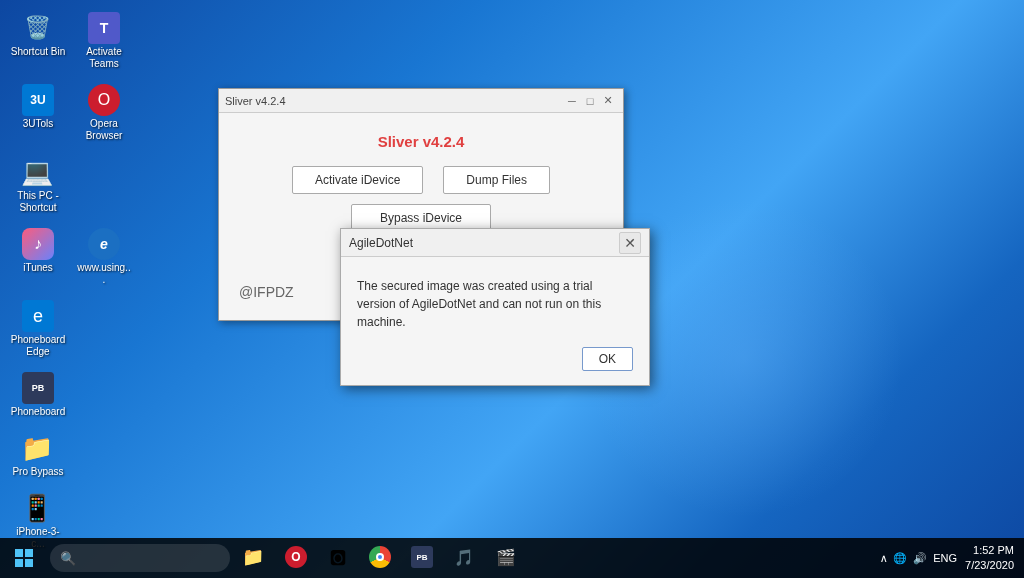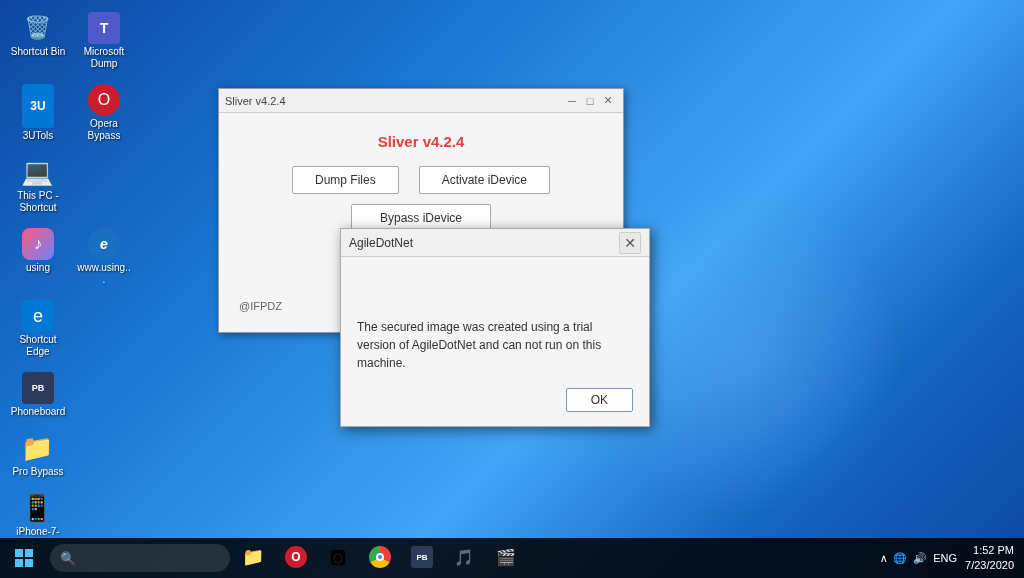--- a/index.html
+++ b/index.html
@@ -208,24 +208,24 @@
     .sliver-btn {
       padding: 6px 22px;
       background: white;
       border: 1px solid #aaa;
       border-radius: 2px;
       font-size: 12px;
       cursor: pointer;
       color: #333;
     }
     .sliver-watermark {
-      font-size: 11px;
+      font-size: 14px;
       color: #666;
       align-self: flex-start;
-      margin-top: 20px;
+      margin-top: 4px;
     }
 
     
     .dialog-overlay {
       position: absolute;
       top: 0; left: 0; right: 0; bottom: 0;
       z-index: 50;
     }
     .dialog {
       position: absolute;
@@ -264,42 +264,41 @@
       border-radius: 2px;
     }
     .dialog-body {
       padding: 20px 16px 14px;
     }
     .dialog-message {
       font-size: 12px;
       color: #333;
       line-height: 1.5;
       margin-bottom: 16px;
-      margin-top: 41px;
     }
     .dialog-buttons {
       display: flex;
       justify-content: flex-end;
     }
     .dialog-ok-btn {
-      padding: 4px 24px;
+      padding: 4px 16px;
       background: white;
       border: 1px solid #7799cc;
       border-radius: 2px;
       font-size: 12px;
       cursor: pointer;
       color: #333;
     }
     .icon-teams { 
       width: 32px; height: 32px; background: #5059c9; border-radius: 4px;
       display: flex; align-items: center; justify-content: center;
       color: white; font-size: 14px; font-weight: bold;
     }
     .icon-3dtools {
-      width: 32px; height: 44px; background: #0078d4; border-radius: 4px;
+      width: 32px; height: 32px; background: #0078d4; border-radius: 4px;
       display: flex; align-items: center; justify-content: center;
       color: white; font-size: 12px; font-weight: bold;
     }
     .icon-opera {
       width: 32px; height: 32px; background: #cc1d2e; border-radius: 50%;
       display: flex; align-items: center; justify-content: center;
       color: white; font-size: 16px;
     }
     .icon-chrome {
       width: 32px; height: 32px; border-radius: 50%;
@@ -353,87 +352,87 @@
   <div class="win-light"></div>
 
   <div class="desktop-icons">
     <div class="icon-row">
       <div class="desktop-icon">
         <div class="icon-img">🗑️</div>
         <div class="icon-label">Shortcut Bin</div>
       </div>
       <div class="desktop-icon">
         <div class="icon-img icon-teams">T</div>
-        <div class="icon-label">Microsoft Dump</div>
+        <div class="icon-label">Activate Teams</div>
       </div>
     </div>
     <div class="icon-row">
       <div class="desktop-icon">
         <div class="icon-img icon-3dtools">3U</div>
         <div class="icon-label">3UTols</div>
       </div>
       <div class="desktop-icon">
         <div class="icon-img icon-opera">O</div>
-        <div class="icon-label">Opera Bypass</div>
+        <div class="icon-label">Opera Browser</div>
       </div>
     </div>
     <div class="icon-row">
       <div class="desktop-icon">
         <div class="icon-img" style="font-size:26px;">💻</div>
         <div class="icon-label">This PC - Shortcut</div>
       </div>
     </div>
     <div class="icon-row">
       <div class="desktop-icon">
         <div class="icon-img icon-itunes">♪</div>
-        <div class="icon-label">using</div>
+        <div class="icon-label">iTunes</div>
       </div>
       <div class="desktop-icon">
         <div class="icon-img icon-ie">e</div>
         <div class="icon-label">www.using...</div>
       </div>
     </div>
     <div class="icon-row">
       <div class="desktop-icon">
         <div class="icon-img icon-edge">e</div>
-        <div class="icon-label">Shortcut Edge</div>
+        <div class="icon-label">Phoneboard Edge</div>
       </div>
     </div>
     <div class="icon-row">
       <div class="desktop-icon">
         <div class="icon-img icon-phoneboard">PB</div>
         <div class="icon-label">Phoneboard</div>
       </div>
     </div>
     <div class="icon-row">
       <div class="desktop-icon">
         <div class="icon-img" style="font-size:26px;">📁</div>
         <div class="icon-label">Pro Bypass</div>
       </div>
     </div>
     <div class="icon-row">
       <div class="desktop-icon">
         <div class="icon-img" style="font-size:26px;">📱</div>
-        <div class="icon-label">iPhone-7-c...</div>
+        <div class="icon-label">iPhone-3-c...</div>
       </div>
     </div>
   </div>
 
   <div class="sliver-window">
     <div class="sliver-titlebar">
       <span class="sliver-titlebar-title">Sliver v4.2.4</span>
       <div class="sliver-titlebar-btn">─</div>
       <div class="sliver-titlebar-btn">□</div>
       <div class="sliver-titlebar-btn">✕</div>
     </div>
     <div class="sliver-body">
       <div class="sliver-title-text">Sliver v4.2.4</div>
       <div class="sliver-btn-row">
+        <button class="sliver-btn">Activate iDevice</button>
         <button class="sliver-btn">Dump Files</button>
-        <button class="sliver-btn">Activate iDevice</button>
       </div>
       <button class="sliver-btn" style="width:140px;">Bypass iDevice</button>
       <button class="sliver-btn" style="width:140px;">Bypass iPad 2</button>
       <div class="sliver-watermark">@IFPDZ</div>
     </div>
   </div>
 
   <div class="dialog-overlay">
     <div class="dialog">
       <div class="dialog-titlebar">

